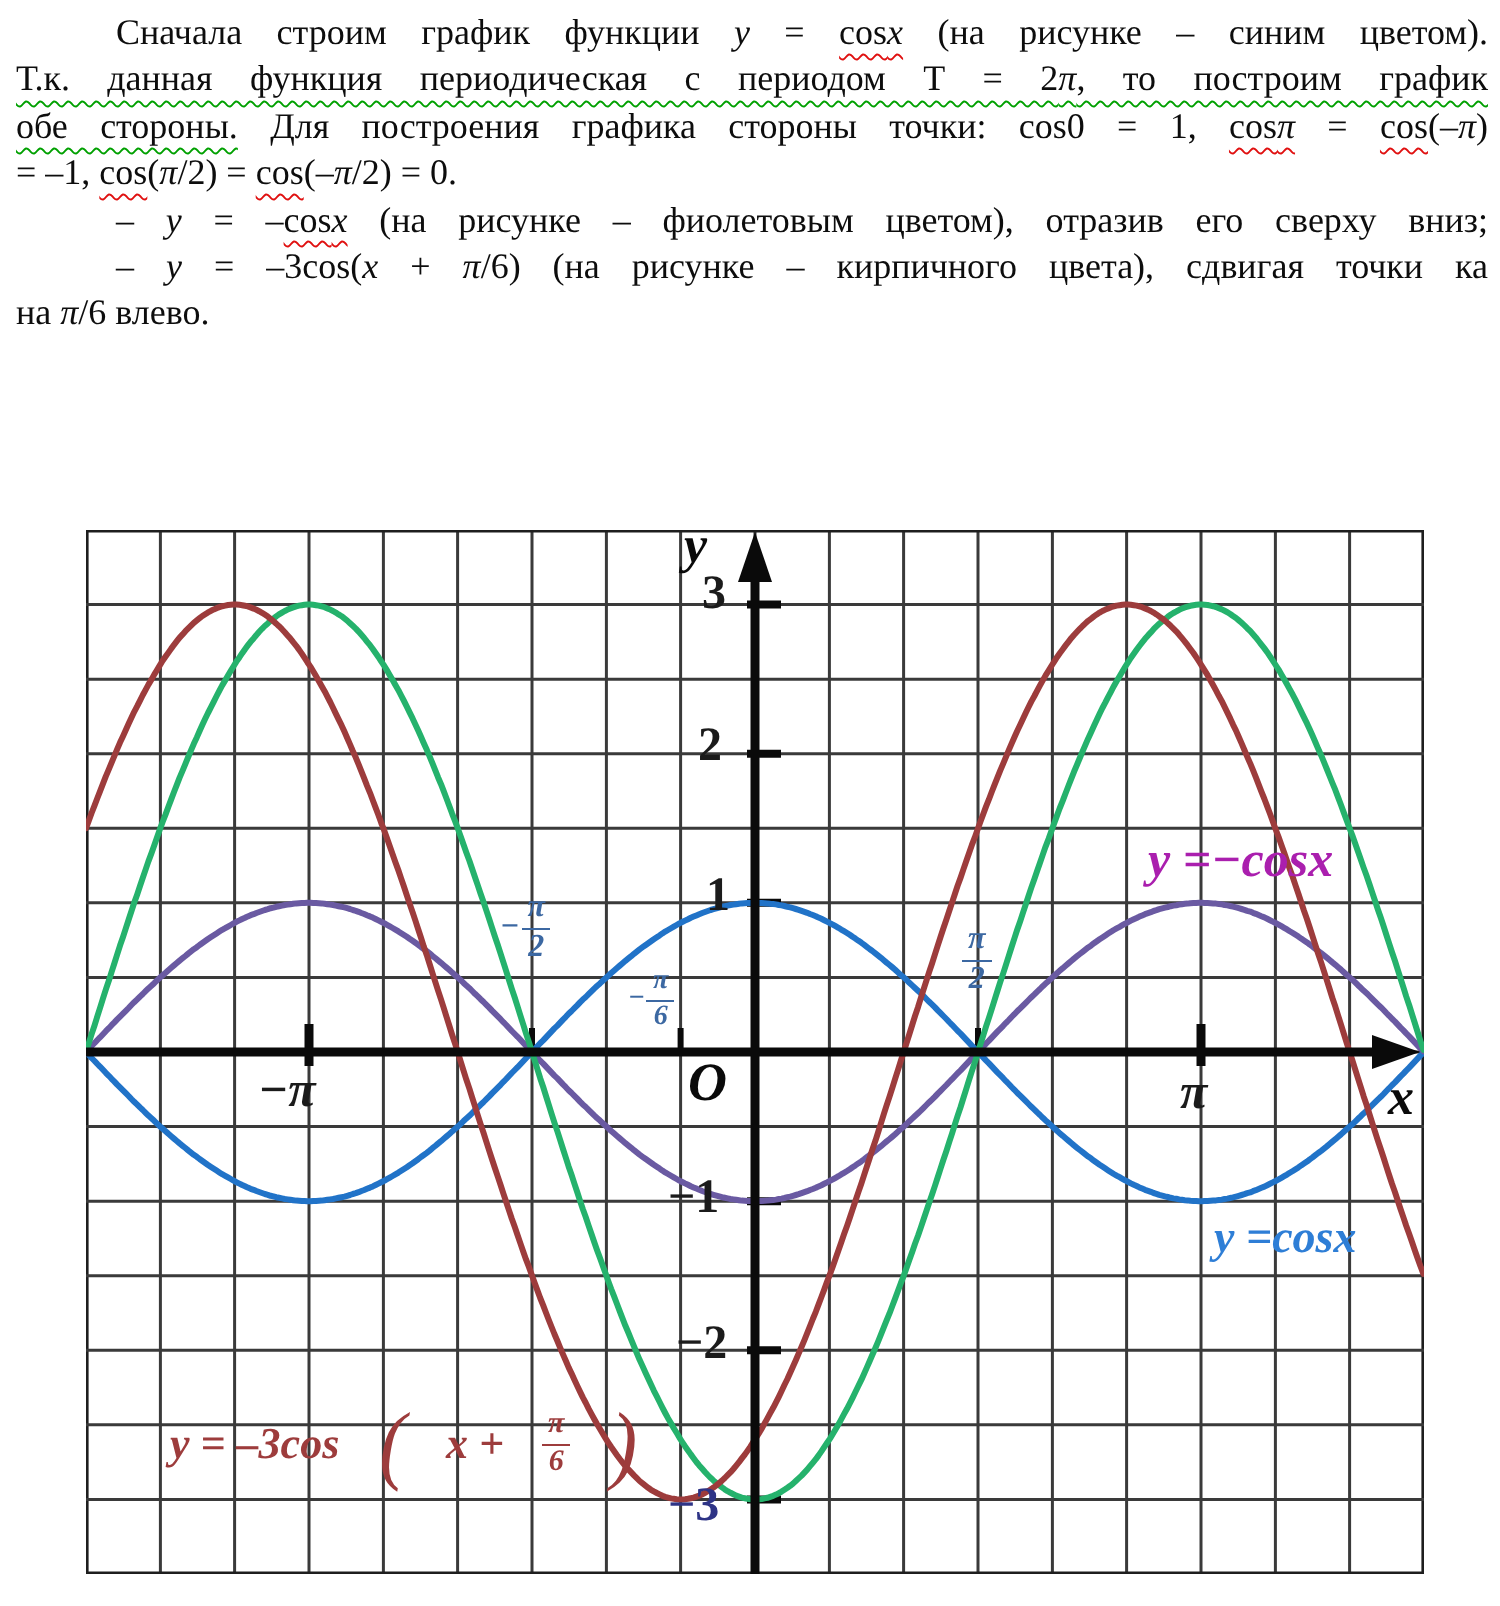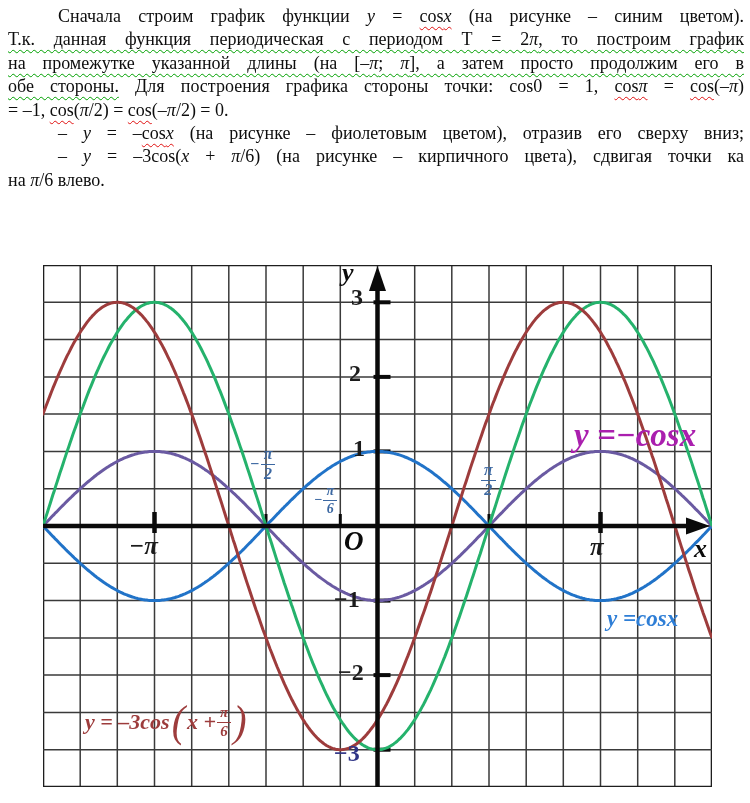--- a/index.html
+++ b/index.html
@@ -27,35 +27,34 @@
   .tickx{font-size:25px;font-style:italic;font-weight:600;color:var(--tick);}
   .tmpi{left:86px;top:267px;} .tpi{left:547px;top:268px;}
   .frac-label{position:absolute;display:flex;align-items:center;gap:1px;color:var(--frac);
               font-size:16px;font-style:italic;font-weight:600;}
   .f-mpi2{left:207px;top:181px;} .f-mpi6{left:271px;top:219px;font-size:14px;} .f-pi2{left:437px;top:197px;}
   .vfrac{display:inline-flex;flex-direction:column;align-items:center;line-height:1.05;}
   .vfrac .num{border-bottom:1.6px solid currentColor;padding:0 3px 1px;}
   .vfrac .den{padding-top:1px;}
   .curve-label{font-style:italic;font-weight:600;}
   .lbl-green{left:528px;top:-3px;font-size:25px;color:var(--green);}
-  .lbl-magenta{left:531px;top:152px;font-size:33px;color:var(--magenta);}
+  .lbl-magenta{left:531px;top:152px;font-size:25px;color:var(--magenta);}
   .lbl-blue{left:564px;top:341px;font-size:23px;color:var(--bluelbl);}
-  .lbl-brick{left:42px;top:440px;font-size:22px;color:var(--brick);display:flex;align-items:center;gap:1px;}
+  .lbl-brick{left:42px;top:440px;font-size:22px;color:var(--brick);display:flex;align-items:center;gap:19px;}
   .bp-paren{font-size:40px;font-weight:400;line-height:0.85;transform:scaleY(1.1);padding:0 1px;}
   .lbl-brick .vfrac{font-size:15px;}
 </style>
 </head>
 <body>
 
 <div class="page">
 
   <div class="textblock">
       <div class="tline ind just"><span>Сначала строим график функции </span><span class="r-i">y</span><span> = </span><span class="r-rw">cos</span><span class="r-i r-rw">x</span><span> (на рисунке – синим цветом).</span></div>
       <div class="tline just"><span class="r-gw">Т.к. данная функция периодическая с периодом Т = 2</span><span class="r-i r-gw">π</span><span class="r-gw">, то построим график</span></div>
-      <div class="tline just"><span class="r-gw">на промежутке указанной длины (на [–</span><span class="r-i r-gw">π</span><span class="r-gw">; </span><span class="r-i r-gw">π</span><span class="r-gw">], а затем просто продолжим его в</span></div>
       <div class="tline just"><span class="r-gw">обе стороны.</span><span> Для построения графика стороны точки: cos0 = 1, </span><span class="r-rw">cos</span><span class="r-i r-rw">π</span><span> = </span><span class="r-rw">cos</span><span>(–</span><span class="r-i">π</span><span>)</span></div>
       <div class="tline"><span>= –1, </span><span class="r-rw">cos</span><span>(</span><span class="r-i">π</span><span>/2) = </span><span class="r-rw">cos</span><span>(–</span><span class="r-i">π</span><span>/2) = 0.</span></div>
       <div class="tline ind just"><span>– </span><span class="r-i">y</span><span> = –</span><span class="r-rw">cos</span><span class="r-i r-rw">x</span><span> (на рисунке – фиолетовым цветом), отразив его сверху вниз;</span></div>
       <div class="tline ind just"><span>– </span><span class="r-i">y</span><span> = –3cos(</span><span class="r-i">x</span><span> + </span><span class="r-i">π</span><span>/6) (на рисунке – кирпичного цвета), сдвигая точки ка</span></div>
       <div class="tline"><span>на </span><span class="r-i">π</span><span>/6 влево.</span></div>
     </div>
 
   <div class="graph">
     <svg id="gsvg" width="669" height="522" viewBox="0 0 669 522">
         <line x1="0.0" y1="0" x2="0.0" y2="522" stroke="var(--border)" stroke-width="2.6"></line>

